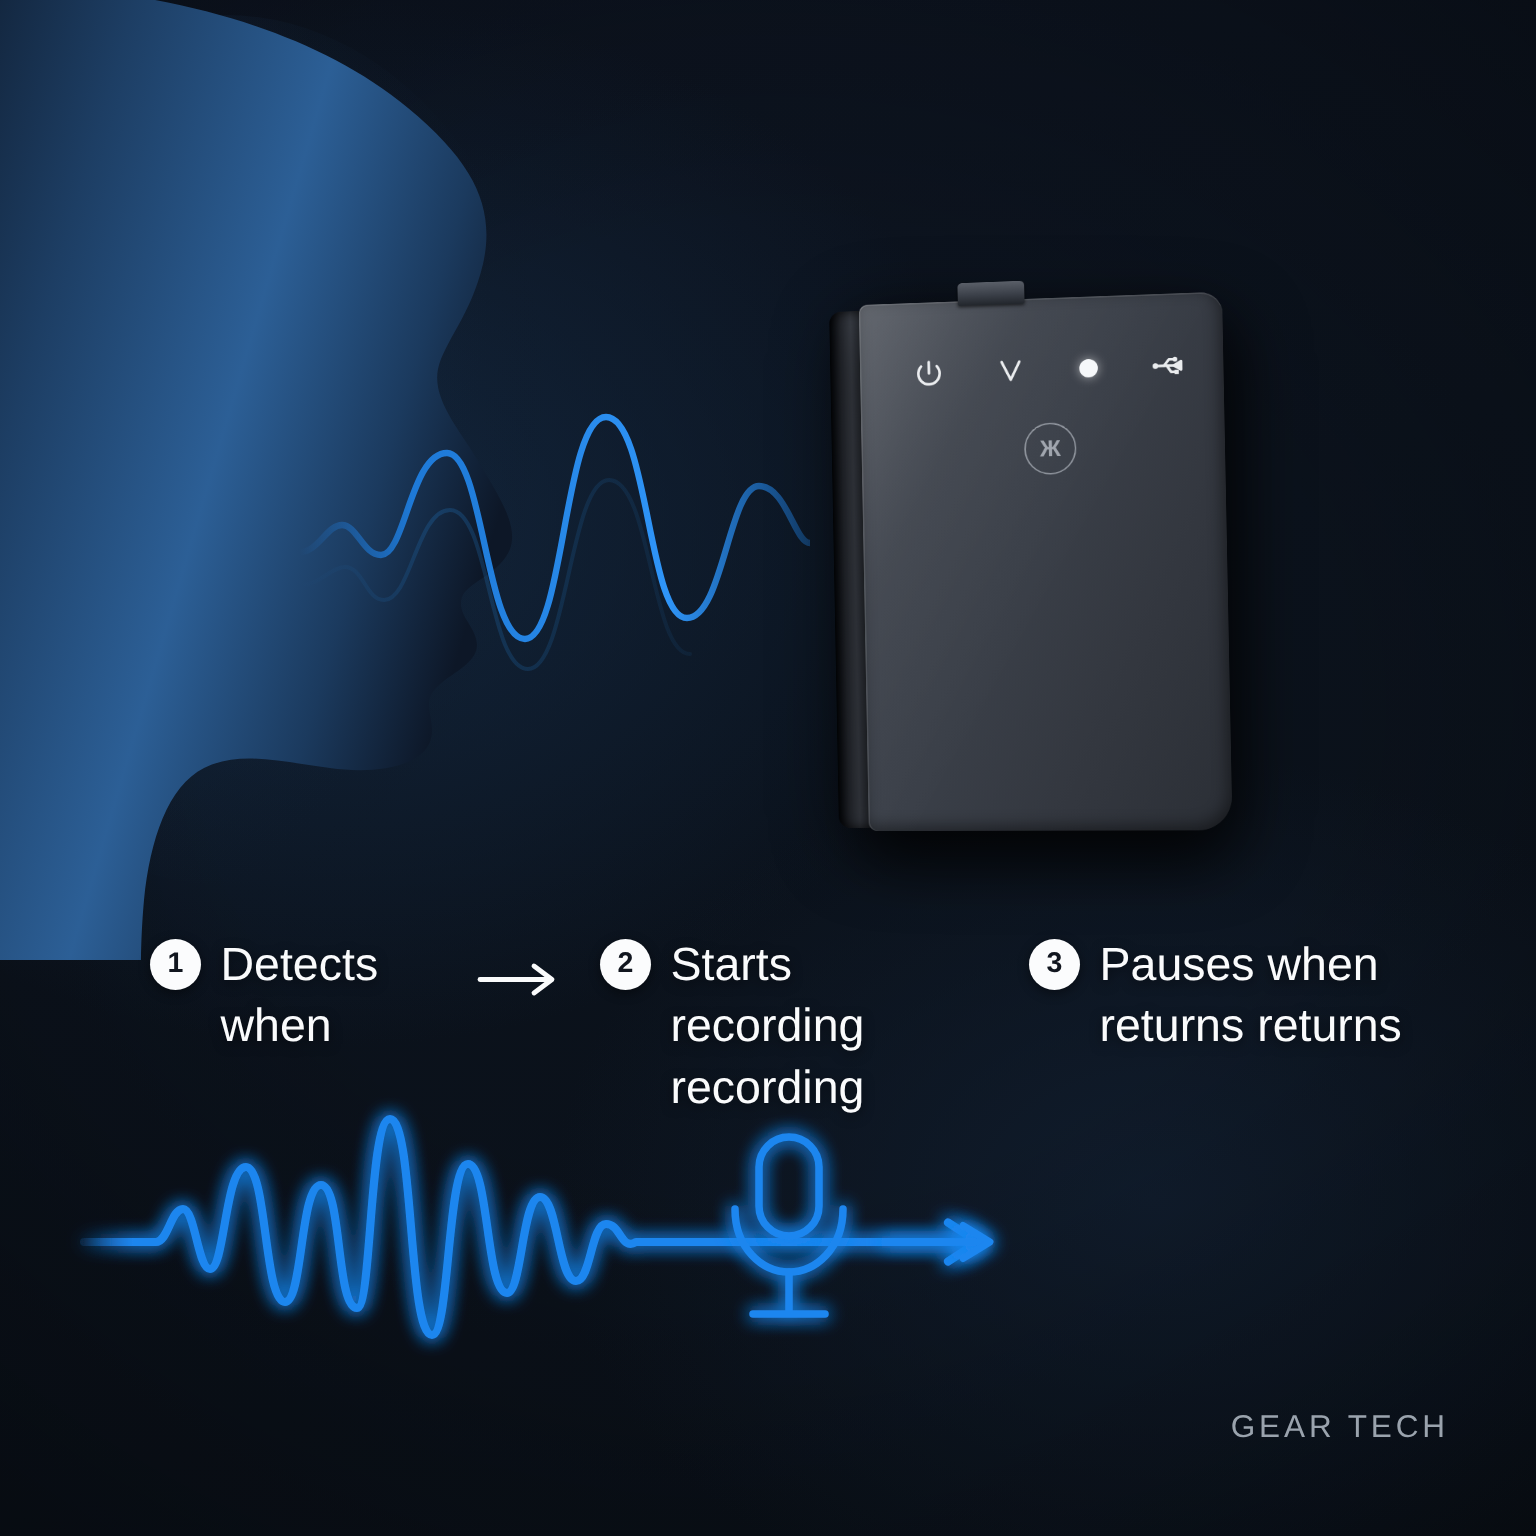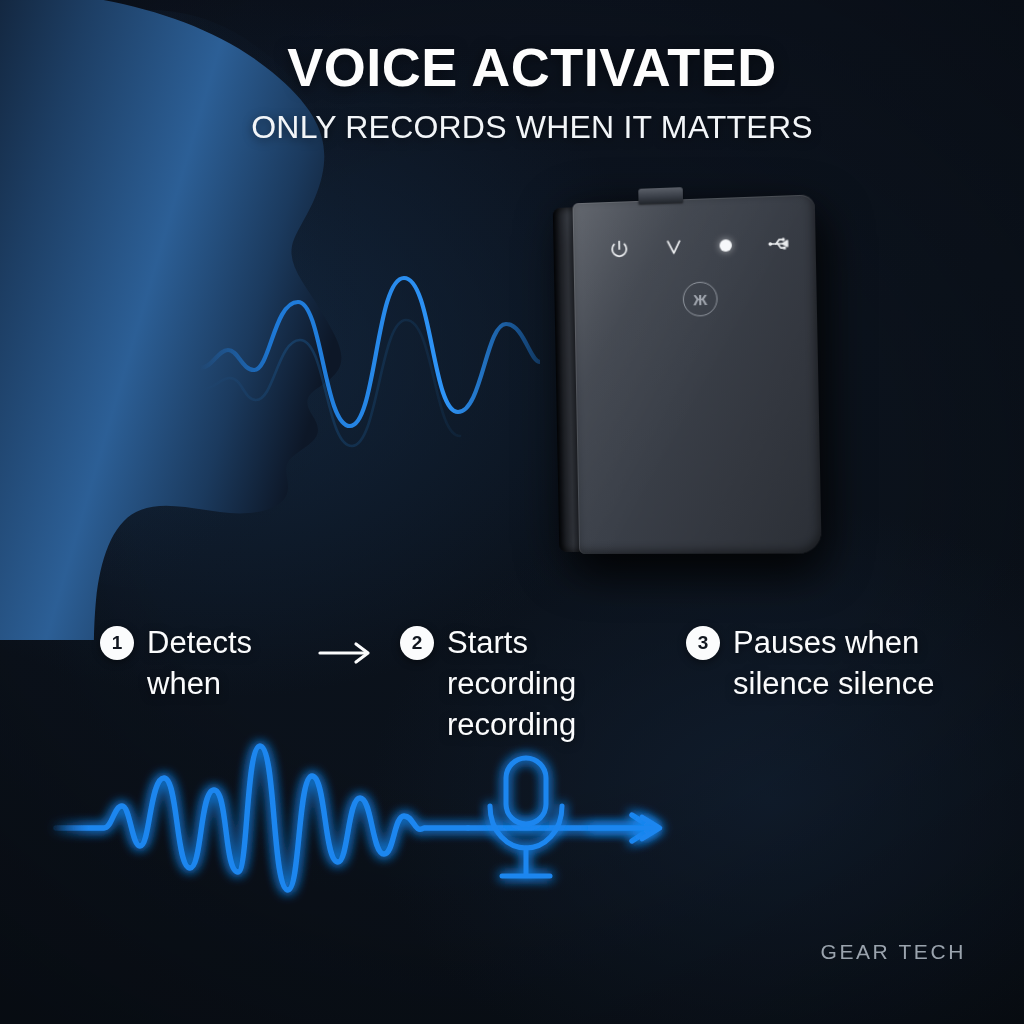--- a/index.html
+++ b/index.html
@@ -110,24 +110,20 @@
   .brand{
     position:absolute;right:58px;top:940px;z-index:7;
     color:#9aa3ad;font-size:21px;letter-spacing:2.6px;font-weight:400;
   }
 </style>
 </head>
 <body>
 
 <div id="poster">
 
-  <div class="head-block">
-    <h1 class="title">VOICE ACTIVATED</h1>
-    <div class="subtitle">ONLY RECORDS WHEN IT MATTERS</div>
-  </div>
 
   <div class="silhouette-layer">
     <svg width="520" height="640" viewBox="0 0 520 640">
       <defs>
         <linearGradient id="headGrad" x1="0" y1="0" x2="1" y2="0.5">
           <stop offset="0%" stop-color="#0f1d30"></stop>
           <stop offset="28%" stop-color="#1d3e64"></stop>
           <stop offset="58%" stop-color="#2c5f96"></stop>
           <stop offset="82%" stop-color="#1b3a5e"></stop>
           <stop offset="100%" stop-color="#0d1727"></stop>
@@ -234,21 +230,21 @@
       </svg>
     </div>
 
     <div class="step step-2">
       <div class="badge">2</div>
       <div class="step-text">Starts recording recording</div>
     </div>
 
     <div class="step step-3">
       <div class="badge">3</div>
-      <div class="step-text">Pauses when silence silence</div>
+      <div class="step-text">Pauses when returns returns</div>
     </div>
   </div>
 
   <div class="flow">
     <svg width="1024" height="200" viewBox="0 0 1024 200">
       <defs>
         <filter id="blueGlow" x="-60%" y="-160%" width="220%" height="420%">
           <feGaussianBlur stdDeviation="6" result="b"></feGaussianBlur>
           <feMerge>
             <feMergeNode in="b"></feMergeNode>

